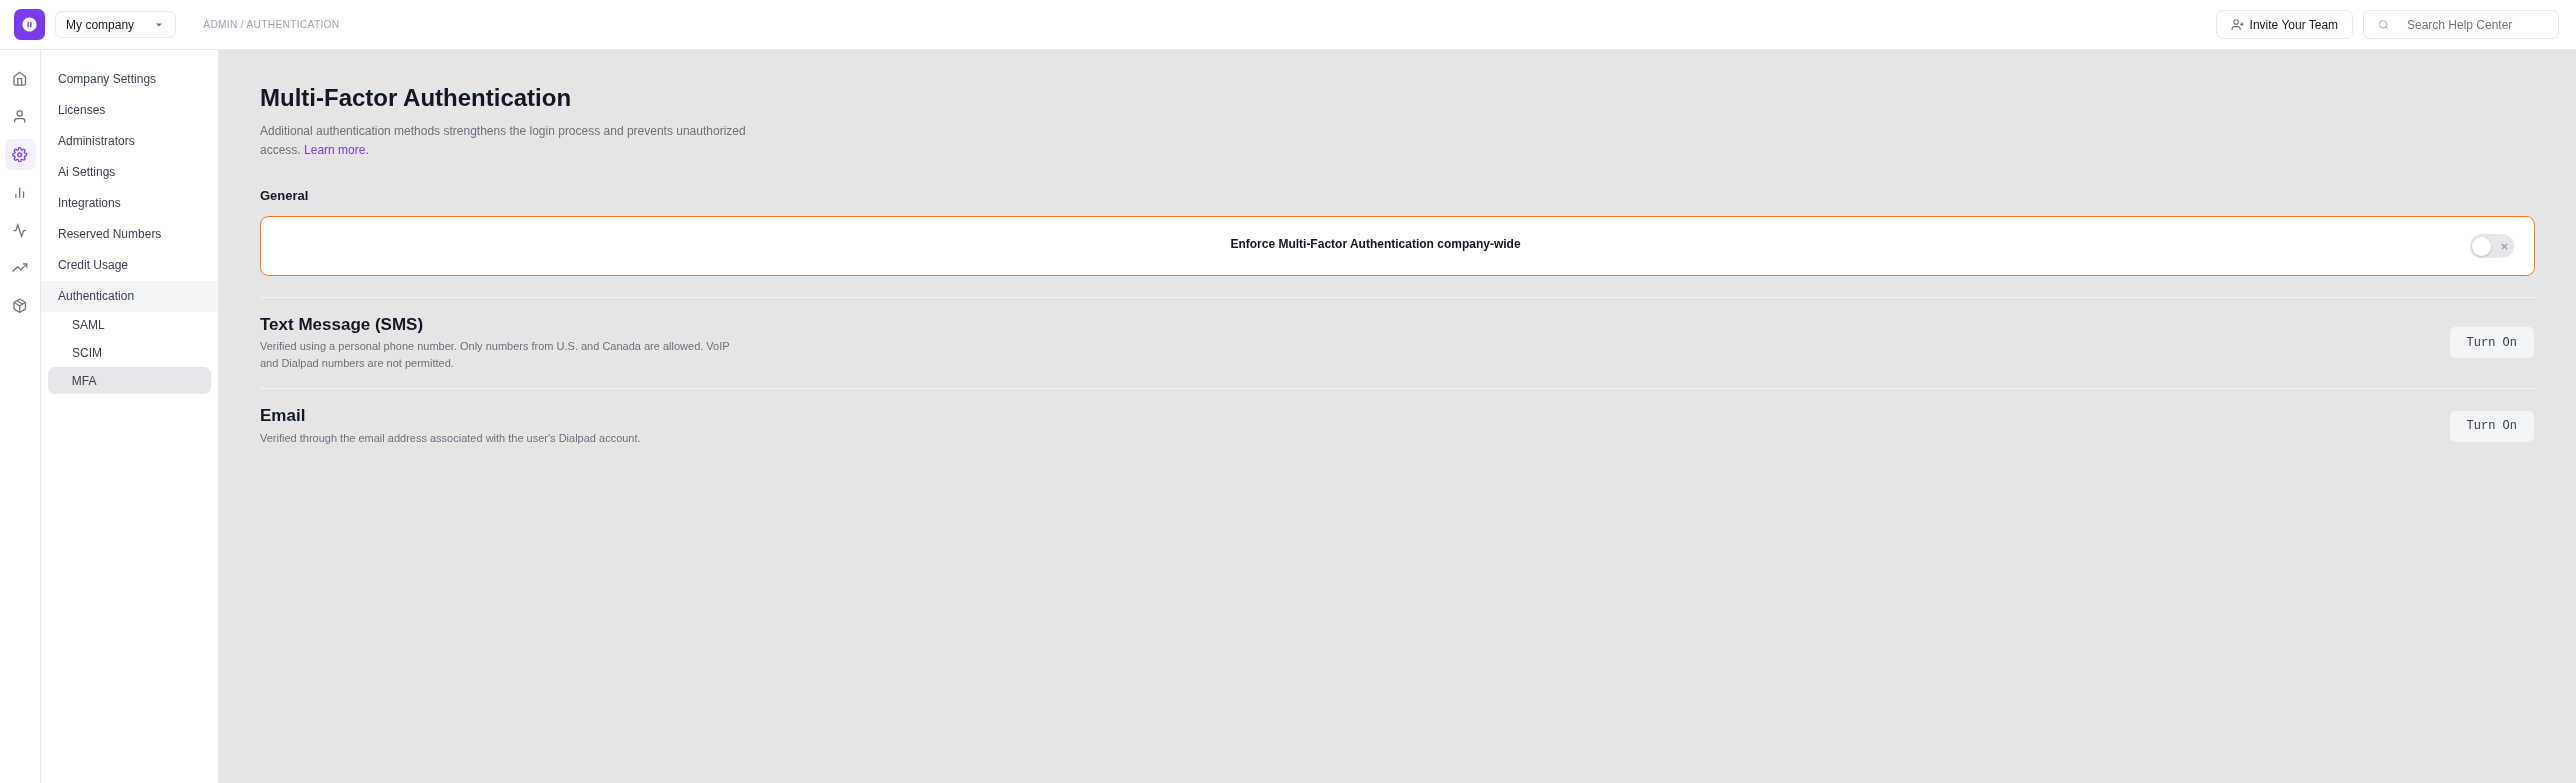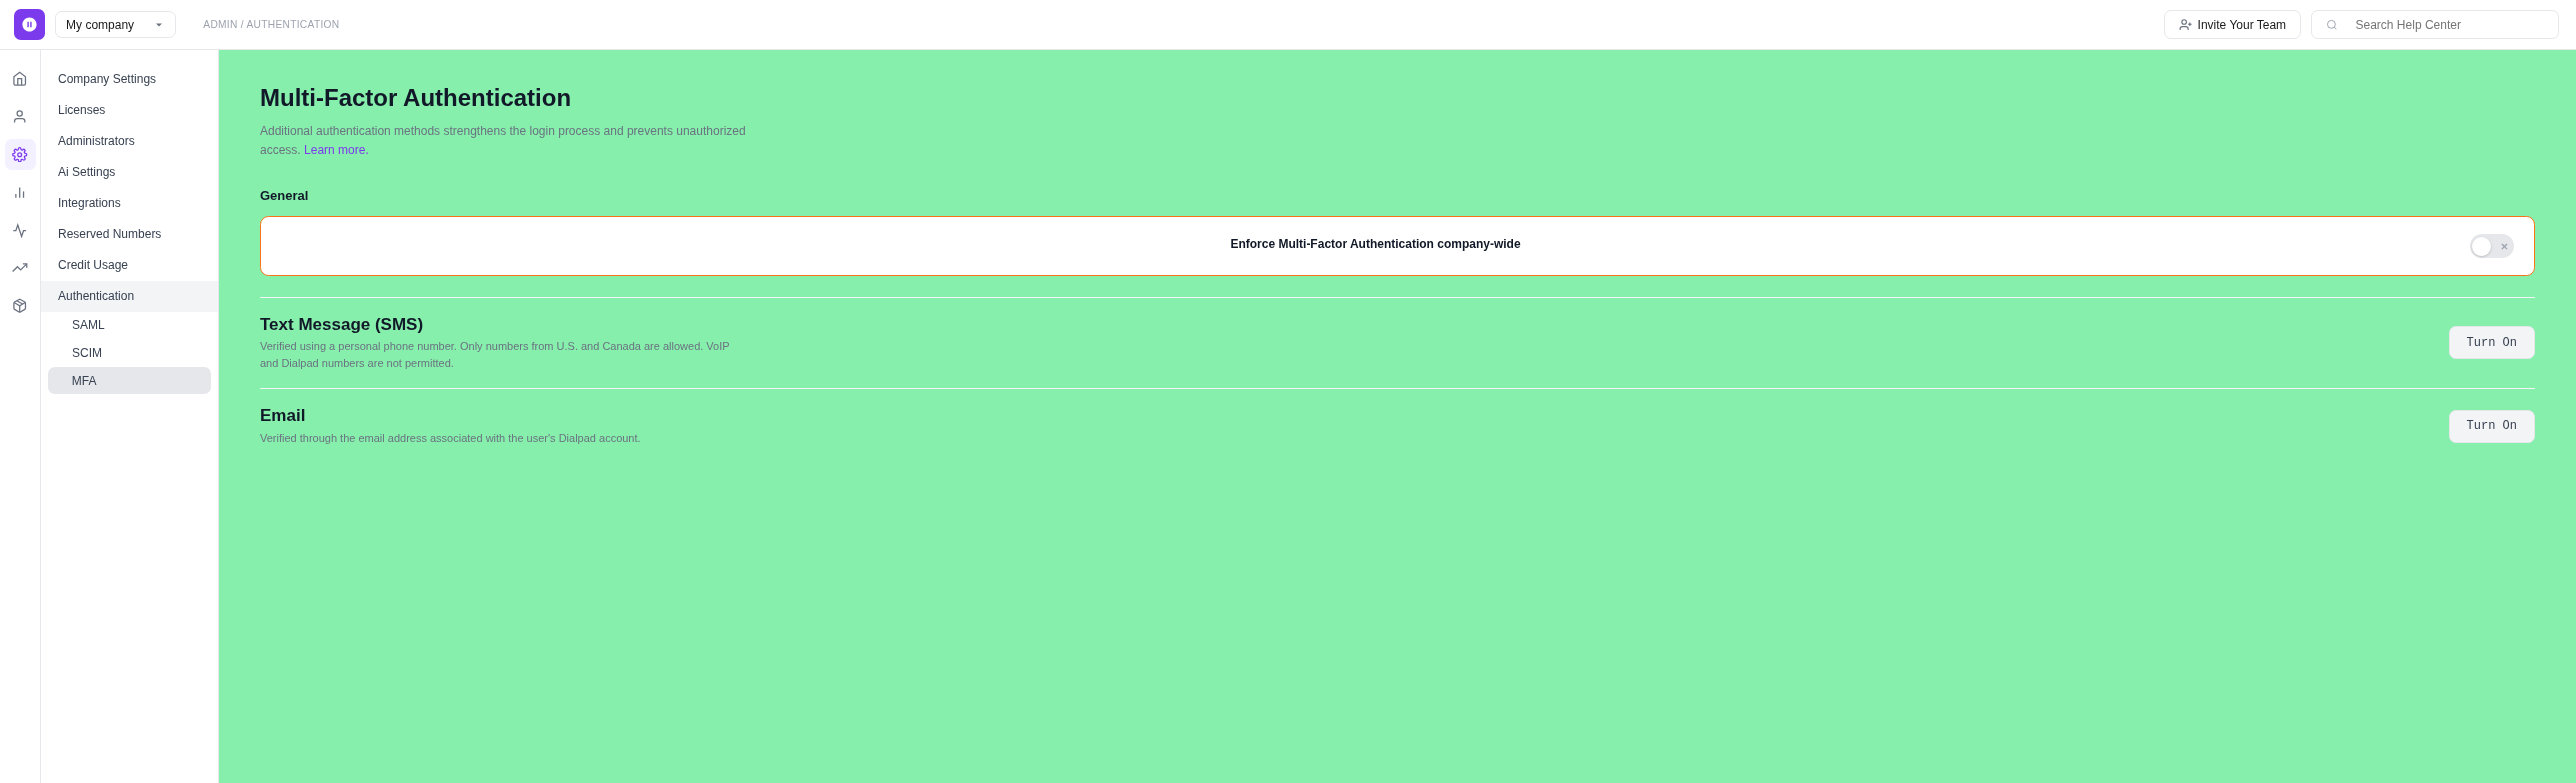--- a/index.html
+++ b/index.html
@@ -31,21 +31,21 @@
     }
     .topbar-right { display: flex; align-items: center; gap: 10.2px; }
     .invite-team-btn {
       display: flex; align-items: center; gap: 5.1px; padding: 6.8px 13.7px;
       border: 0.9px solid #e5e7eb; border-radius: 7px; cursor: pointer;
       font-size: 12px; font-weight: 500; color: #1a1a1a; background: #fff;
     }
     .invite-team-btn svg { width: 13.7px; height: 13.7px; stroke: #6b7280; fill: none; }
     .search-box {
       display: flex; align-items: flex-end; gap: 18px; padding: 6.8px 13.7px;
-      border: 0.9px solid #e5e7eb; border-radius: 6.8px; width: 248px; background: #fff;
+      border: 0.9px solid #e5e7eb; border-radius: 6.8px; width: 196px; background: #fff;
     }
     .search-box svg { width: 13.7px; height: 13.7px; stroke: #9ca3af; fill: none; }
     .search-box input {
       border: none; outline: none; font-size: 12px; color: #9ca3af; background: transparent; width: 100%;
     }
 
     
     .main-layout { display: flex; flex: 1; overflow: hidden; }
 
     
@@ -71,21 +71,21 @@
     }
     .nav-item.active { background: #f3f4f6; font-weight: 500; }
     .nav-sub-item {
       display: flex; align-items: center; padding: 6.8px 17px 6.8px 31px;
       font-size: 12px; color: #374151; cursor: pointer;
     }
     .nav-sub-item.active { background: #e5e7eb; font-weight: 500; border-radius: 6.8px; margin: 0 6.8px; padding: 6.8px 10.2px 6.8px 24px; }
 
     
     .content {
-      flex: 1; padding: 34px 41px; overflow-y: auto; background: #86efac;
+      flex: 1; padding: 34px 41px; overflow-y: auto; background: #e5e5e5;
     }
     .page-title {
       font-size: 24px; font-weight: 700; color: #111827; margin-bottom: 10.2px;
     }
     .page-subtitle {
       font-size: 12px; color: #6b7280; max-width: 512px; line-height: 1.6; margin-bottom: 27px;
     }
     .page-subtitle a { color: #7c3aed; text-decoration: none; }
 
     .section-title {

